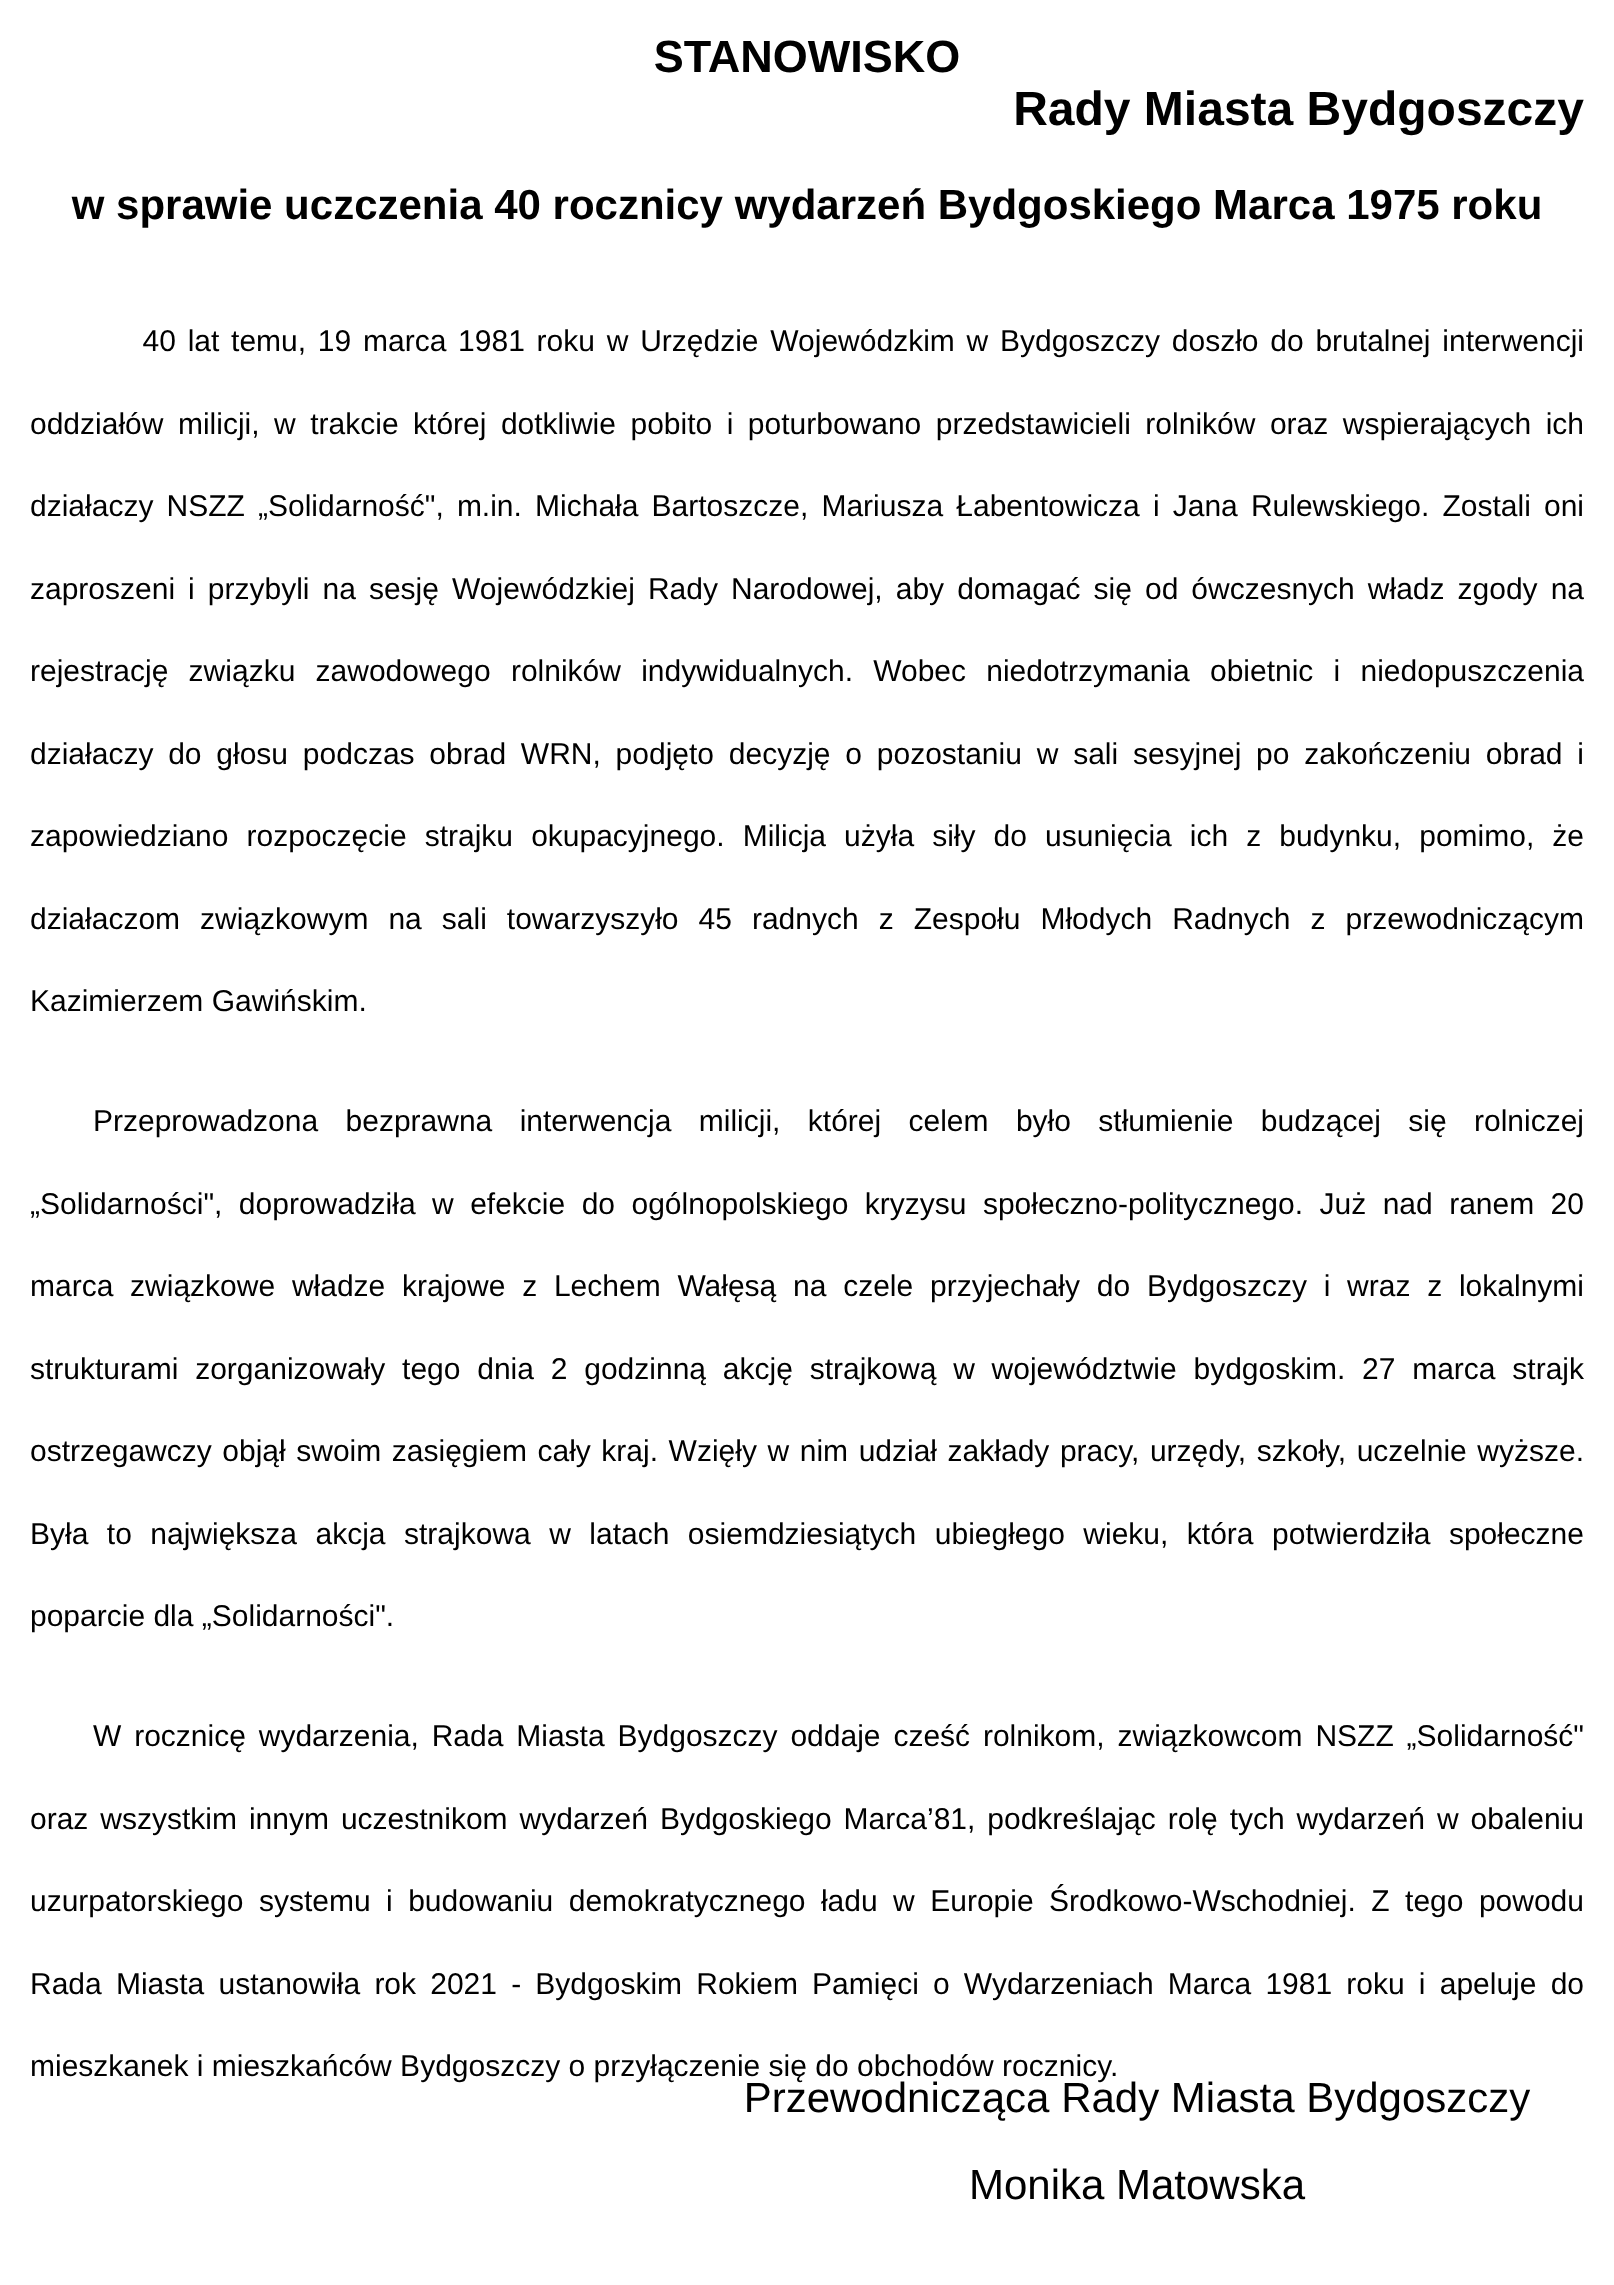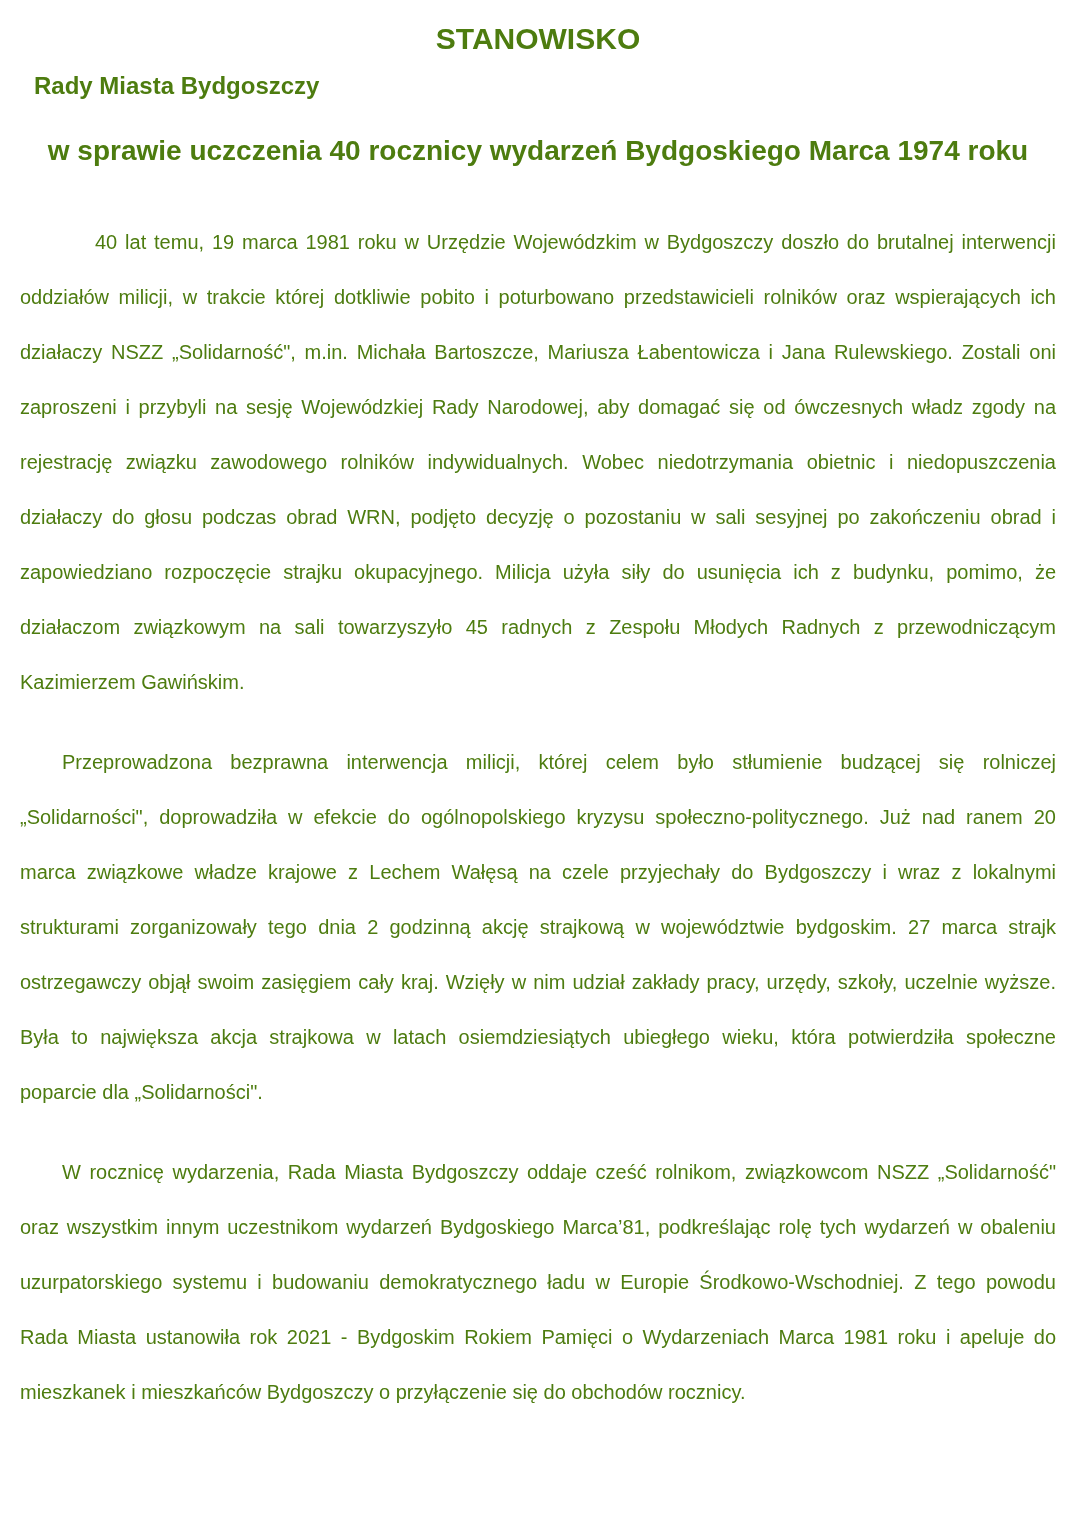--- a/index.html
+++ b/index.html
@@ -6,39 +6,39 @@
     margin: 0;
     padding: 0;
     background: #ffffff;
   }
   .page {
     position: relative;
     width: 1076px;
     height: 1523px;
     margin: 0 auto;
     background: #ffffff;
-    color: #4d7c0f;
+    color: #000000;
     font-family: "Liberation Sans", "DejaVu Sans", sans-serif;
     box-sizing: border-box;
     padding: 22px 20px 0 20px;
     overflow: hidden;
   }
   .doc-title {
     text-align: center;
     font-weight: bold;
     font-size: 30px;
     line-height: 34px;
     margin: 0;
   }
   .doc-subtitle {
-    text-align: left;
+    text-align: right;
     font-weight: bold;
-    font-size: 24px;
+    font-size: 32px;
     line-height: 32px;
-    margin: 14px;
+    margin: 0;
   }
   .doc-subject {
     text-align: center;
     font-weight: bold;
     font-size: 28px;
     line-height: 32px;
     margin: 33px 0 0 0;
   }
   .body-text {
     margin-top: 48px;
@@ -66,22 +66,26 @@
 </style>
 </head>
 <body>
 
 <div class="page">
 
   <h1 class="doc-title">STANOWISKO</h1>
 
   <h2 class="doc-subtitle">Rady Miasta Bydgoszczy</h2>
 
-  <h3 class="doc-subject">w sprawie uczczenia 40 rocznicy wydarzeń Bydgoskiego Marca 1974 roku</h3>
+  <h3 class="doc-subject">w sprawie uczczenia 40 rocznicy wydarzeń Bydgoskiego Marca 1975 roku</h3>
 
   <div class="body-text">
     <p class="indent-large">40 lat temu, 19 marca 1981 roku w Urzędzie Wojewódzkim w Bydgoszczy doszło do brutalnej interwencji oddziałów milicji, w trakcie której dotkliwie pobito i poturbowano przedstawicieli rolników oraz wspierających ich działaczy NSZZ „Solidarność", m.in. Michała Bartoszcze, Mariusza Łabentowicza i Jana Rulewskiego. Zostali oni zaproszeni i przybyli na sesję Wojewódzkiej Rady Narodowej, aby domagać się od ówczesnych władz zgody na rejestrację związku zawodowego rolników indywidualnych. Wobec niedotrzymania obietnic i niedopuszczenia działaczy do głosu podczas obrad WRN, podjęto decyzję o pozostaniu w sali sesyjnej po zakończeniu obrad i zapowiedziano rozpoczęcie strajku okupacyjnego. Milicja użyła siły do usunięcia ich z budynku, pomimo, że działaczom związkowym na sali towarzyszyło 45 radnych z Zespołu Młodych Radnych z przewodniczącym Kazimierzem Gawińskim.</p>
     <p class="indent-small">Przeprowadzona bezprawna interwencja milicji, której celem było stłumienie budzącej się rolniczej „Solidarności", doprowadziła w efekcie do ogólnopolskiego kryzysu społeczno-politycznego. Już nad ranem 20 marca związkowe władze krajowe z Lechem Wałęsą na czele przyjechały do Bydgoszczy i wraz z lokalnymi strukturami zorganizowały tego dnia 2 godzinną akcję strajkową w województwie bydgoskim. 27 marca strajk ostrzegawczy objął swoim zasięgiem cały kraj. Wzięły w nim udział zakłady pracy, urzędy, szkoły, uczelnie wyższe. Była to największa akcja strajkowa w latach osiemdziesiątych ubiegłego wieku, która potwierdziła społeczne poparcie dla „Solidarności".</p>
     <p class="indent-small">W rocznicę wydarzenia, Rada Miasta Bydgoszczy oddaje cześć rolnikom, związkowcom NSZZ „Solidarność" oraz wszystkim innym uczestnikom wydarzeń Bydgoskiego Marca’81, podkreślając rolę tych wydarzeń w obaleniu uzurpatorskiego systemu i budowaniu demokratycznego ładu w Europie Środkowo-Wschodniej. Z tego powodu Rada Miasta ustanowiła rok 2021 - Bydgoskim Rokiem Pamięci o Wydarzeniach Marca 1981 roku i apeluje do mieszkanek i mieszkańców Bydgoszczy o przyłączenie się do obchodów rocznicy.</p>
   </div>
 
+  <div class="signature">
+    <p class="sig-role">Przewodnicząca Rady Miasta Bydgoszczy</p>
+    <p class="sig-name">Monika Matowska</p>
+  </div>
 
 </div>
 
 </body></html>

